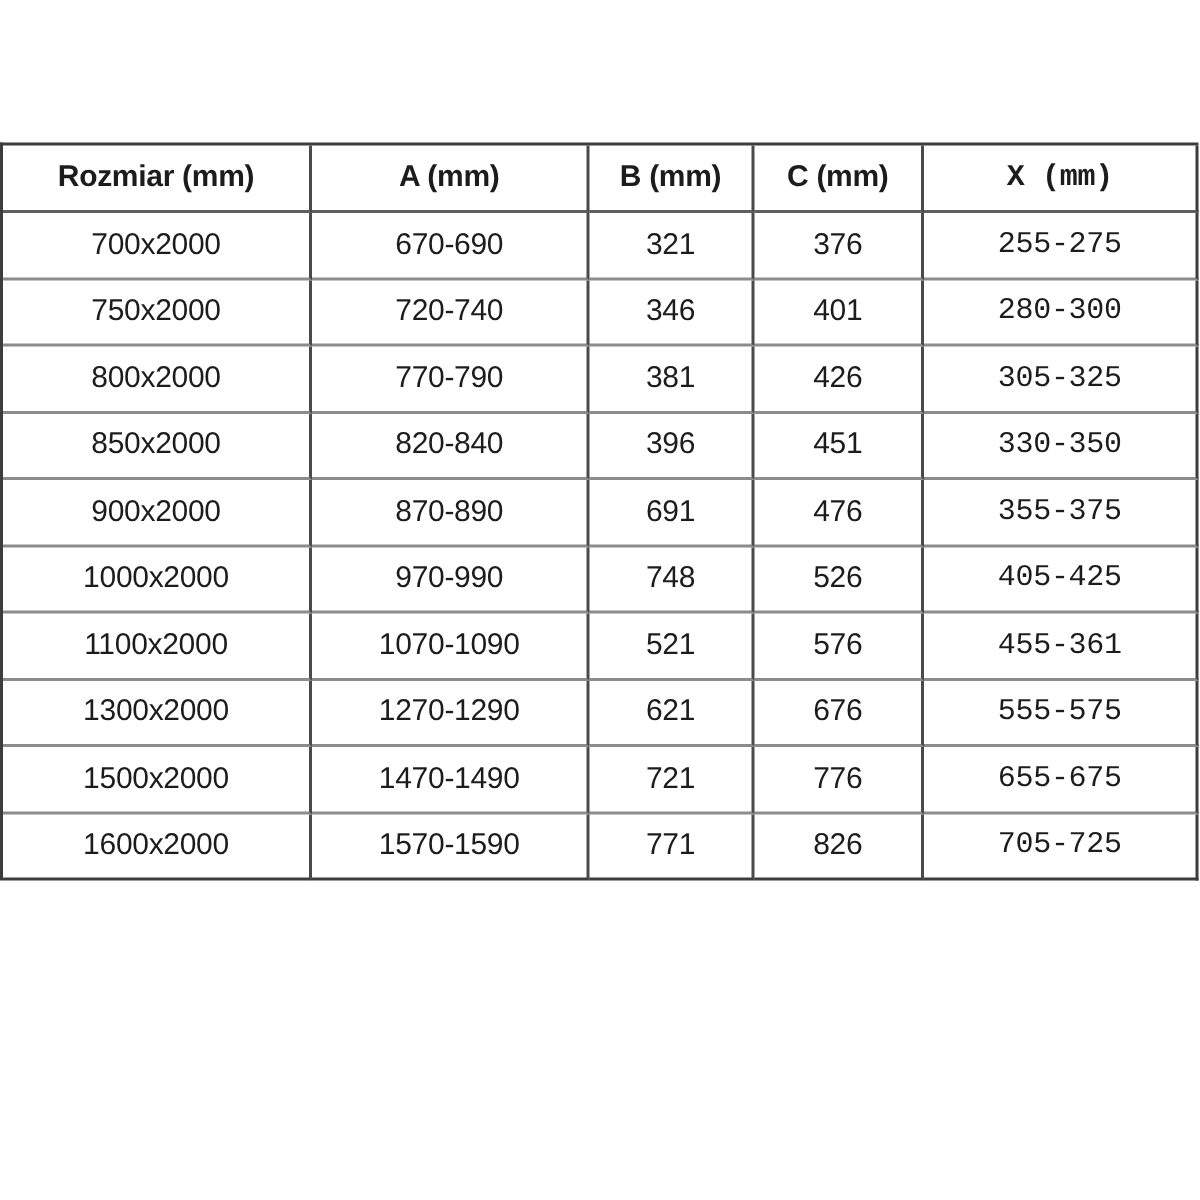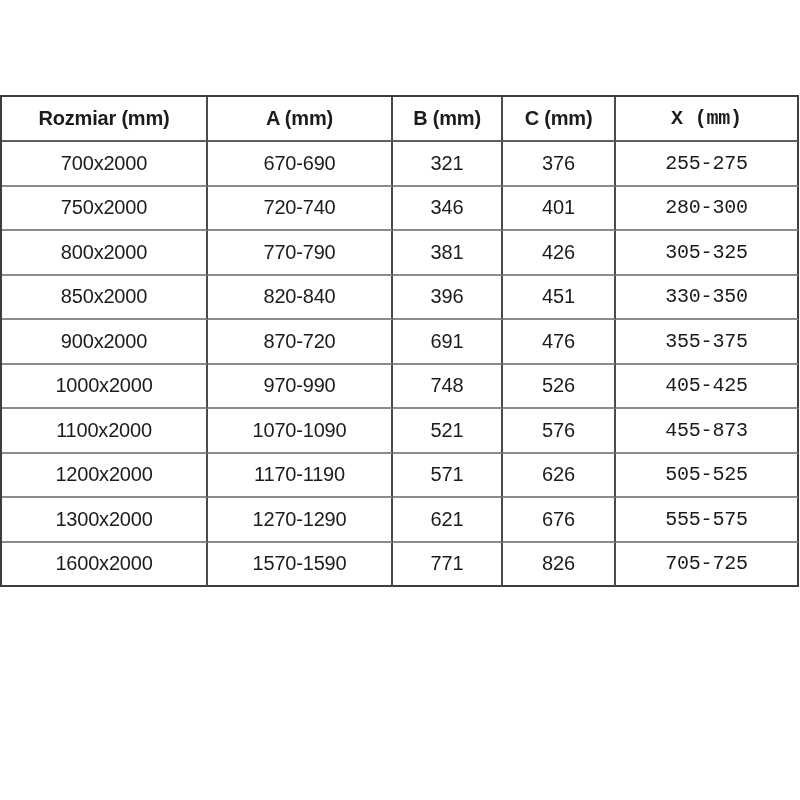--- a/index.html
+++ b/index.html
@@ -101,52 +101,52 @@
         </tr>
         <tr>
           <td>850x2000</td>
           <td>820-840</td>
           <td>396</td>
           <td>451</td>
           <td>330-350</td>
         </tr>
         <tr>
           <td>900x2000</td>
-          <td>870-720</td>
+          <td>870-890</td>
           <td>691</td>
           <td>476</td>
           <td>355-375</td>
         </tr>
         <tr>
           <td>1000x2000</td>
           <td>970-990</td>
           <td>748</td>
           <td>526</td>
           <td>405-425</td>
         </tr>
         <tr>
           <td>1100x2000</td>
           <td>1070-1090</td>
           <td>521</td>
           <td>576</td>
-          <td>455-873</td>
-        </tr>
-        <tr>
-          <td>1200x2000</td>
-          <td>1170-1190</td>
-          <td>571</td>
-          <td>626</td>
-          <td>505-525</td>
+          <td>455-361</td>
         </tr>
         <tr>
           <td>1300x2000</td>
           <td>1270-1290</td>
           <td>621</td>
           <td>676</td>
           <td>555-575</td>
+        </tr>
+        <tr>
+          <td>1500x2000</td>
+          <td>1470-1490</td>
+          <td>721</td>
+          <td>776</td>
+          <td>655-675</td>
         </tr>
         <tr>
           <td>1600x2000</td>
           <td>1570-1590</td>
           <td>771</td>
           <td>826</td>
           <td>705-725</td>
         </tr>
       </tbody>
   </table>

